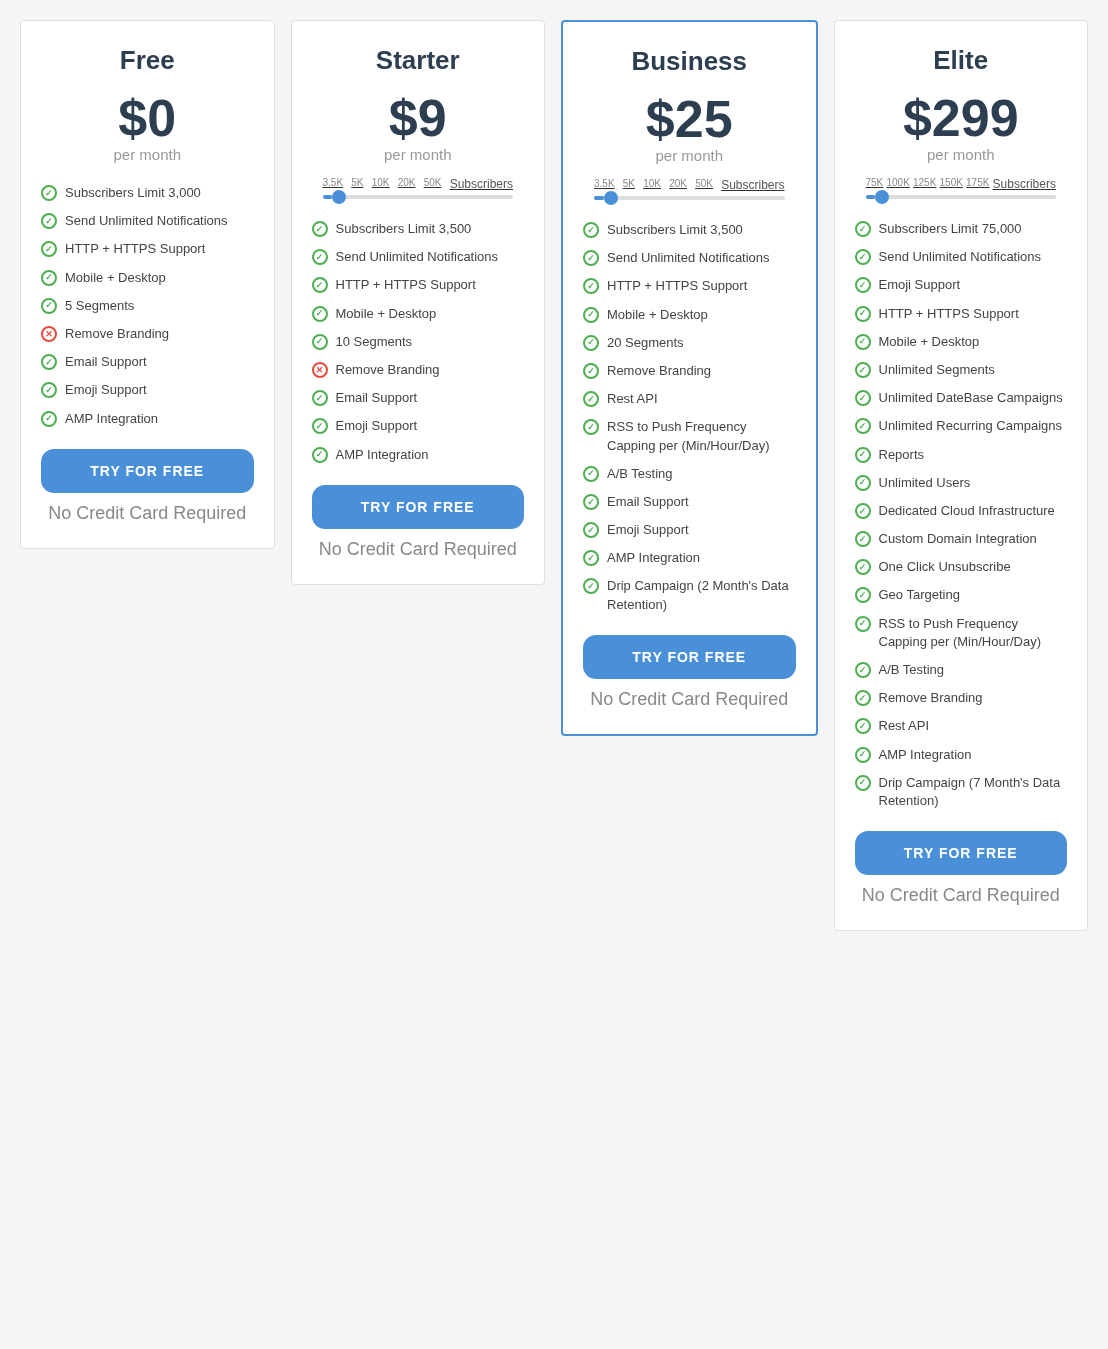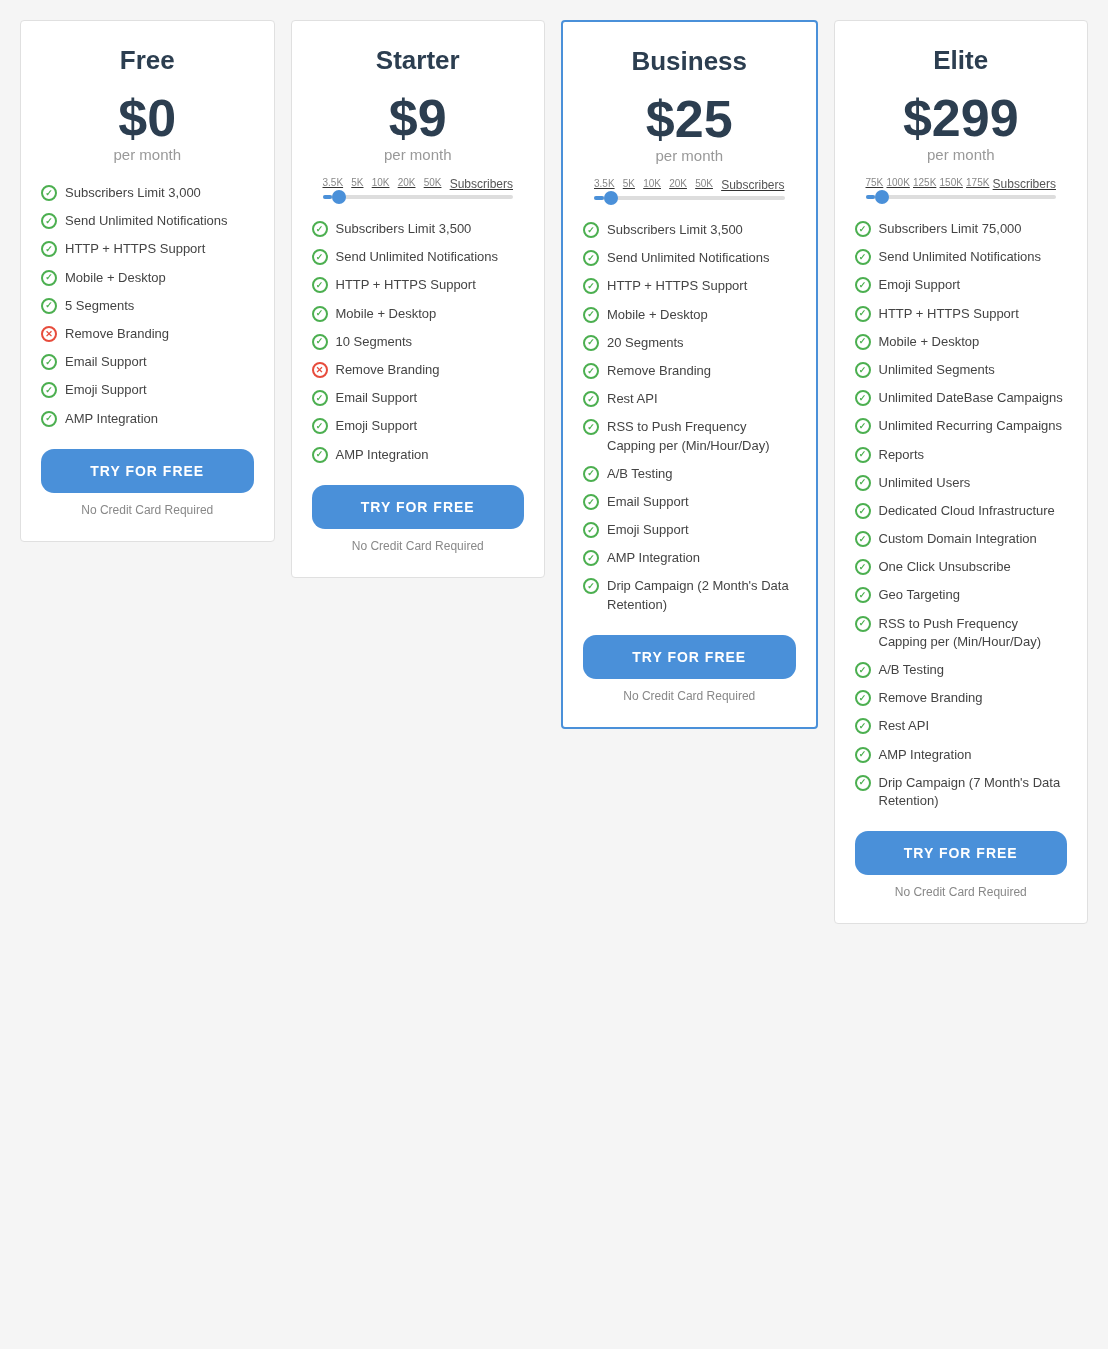--- a/index.html
+++ b/index.html
@@ -150,21 +150,21 @@
       font-size: 14px;
       font-weight: 700;
       letter-spacing: 1px;
       text-align: center;
       border: none;
       border-radius: 13px;
       cursor: pointer;
     }
     .no-cc {
       text-align: center;
-      font-size: 12px;
+      font-size: 18px;
       color: #888;
       margin-top: 10px;
     }
   </style>
 </head>
 <body>
 
 <div class="pricing-container">
     <div class="plan-card">
     <div class="plan-title">Free</div>

